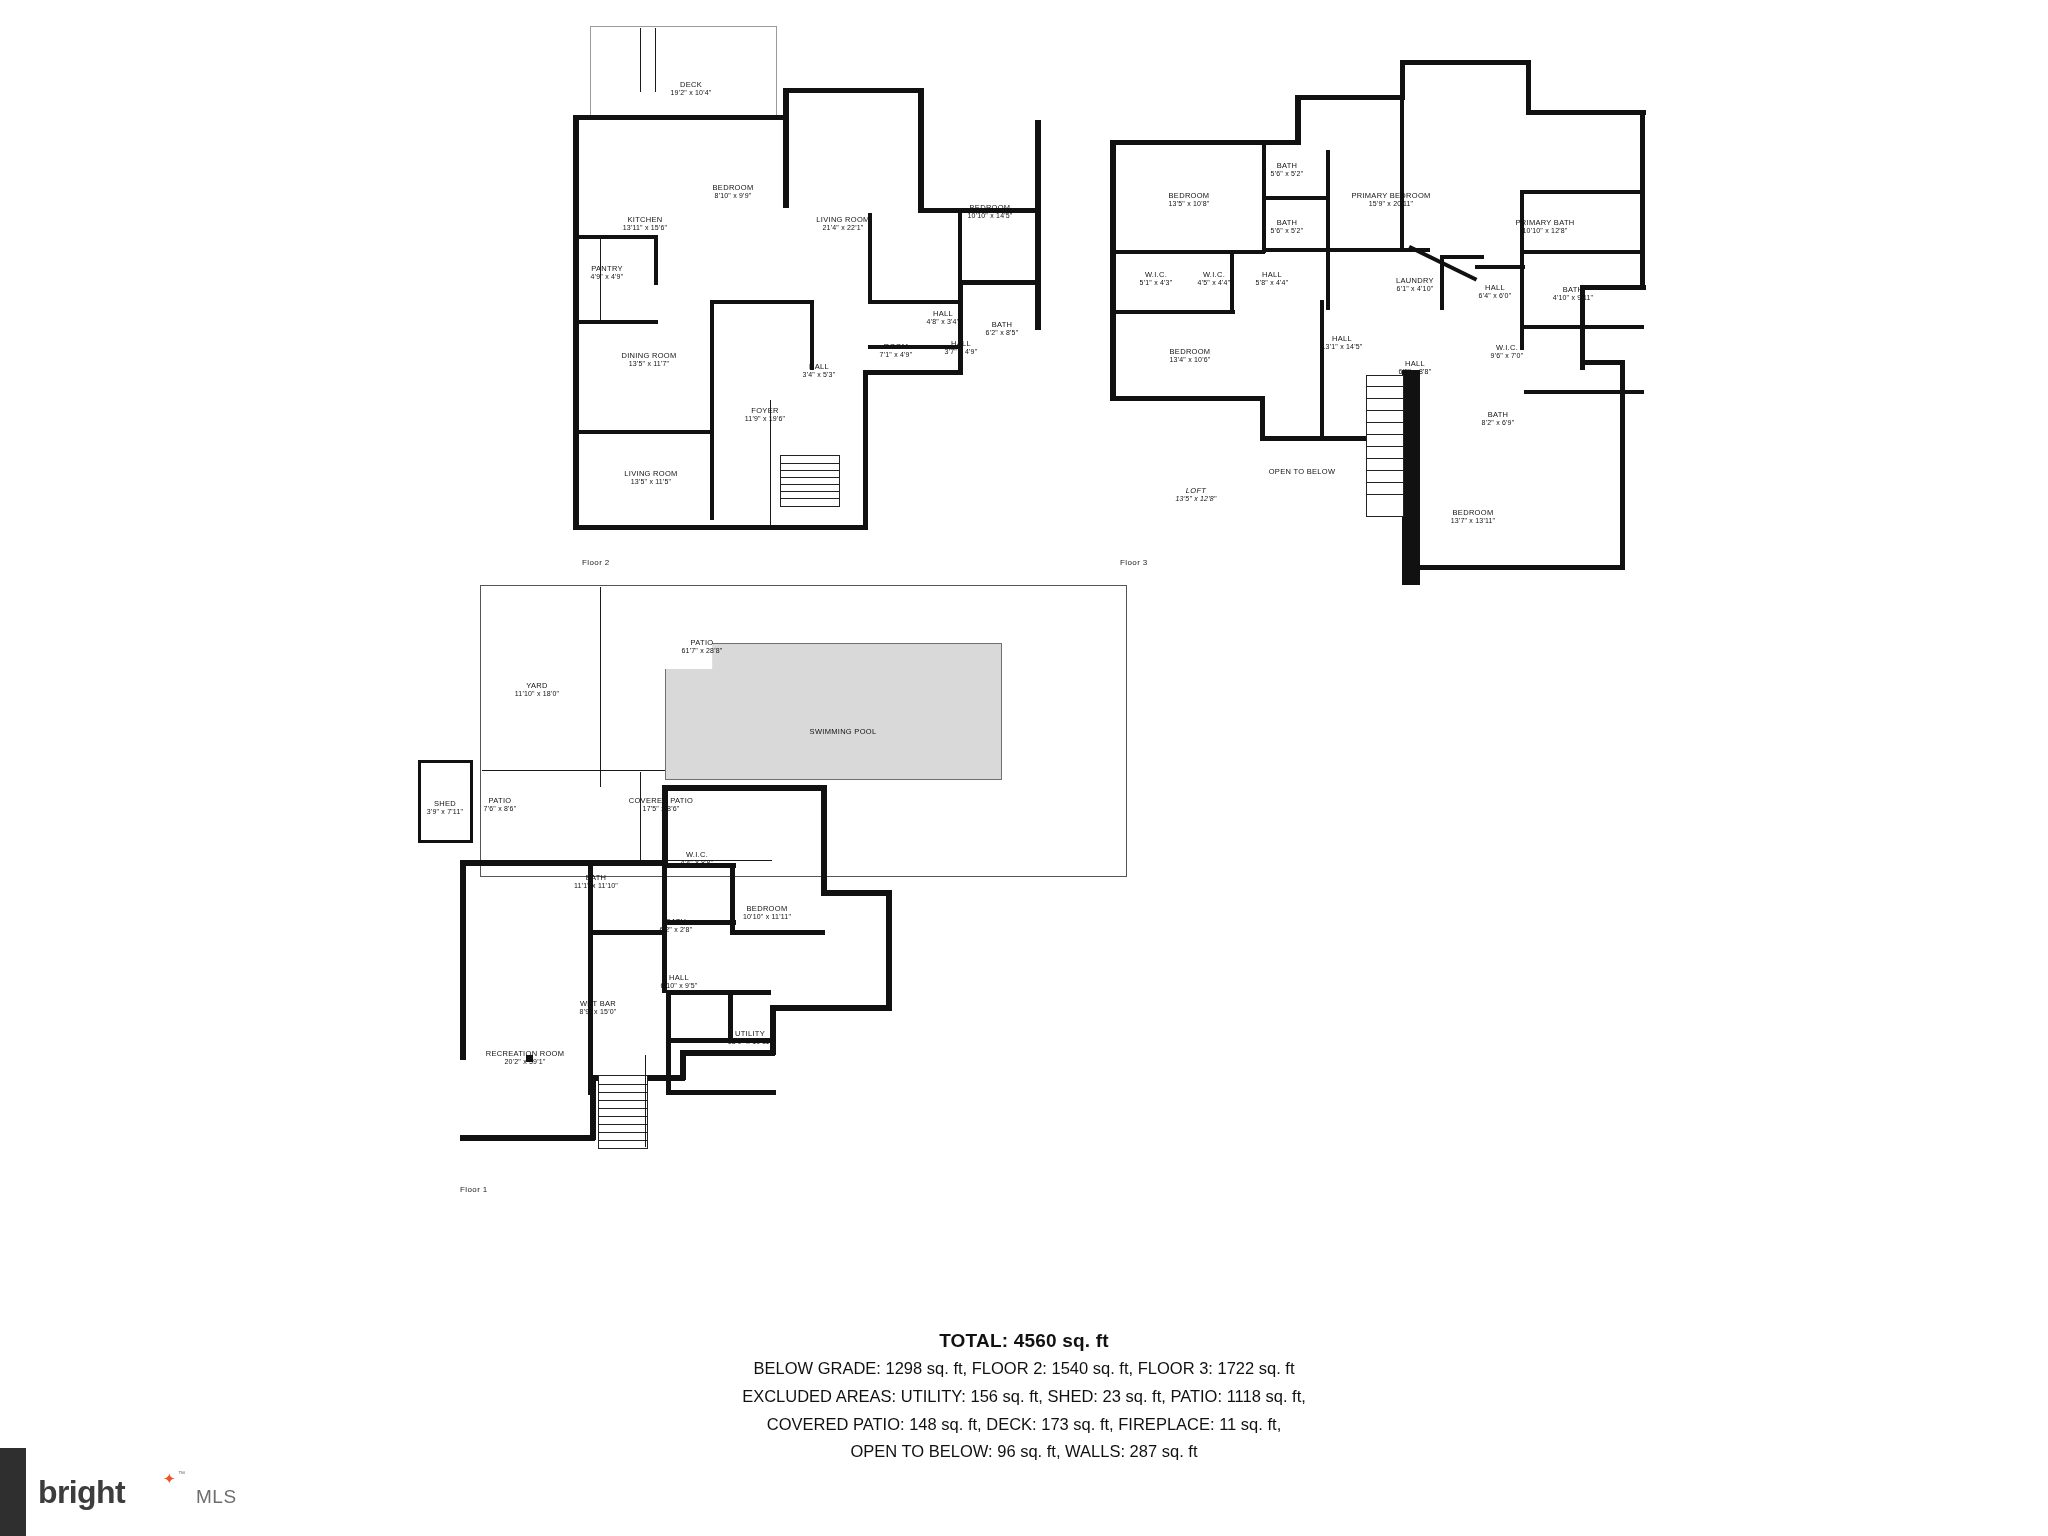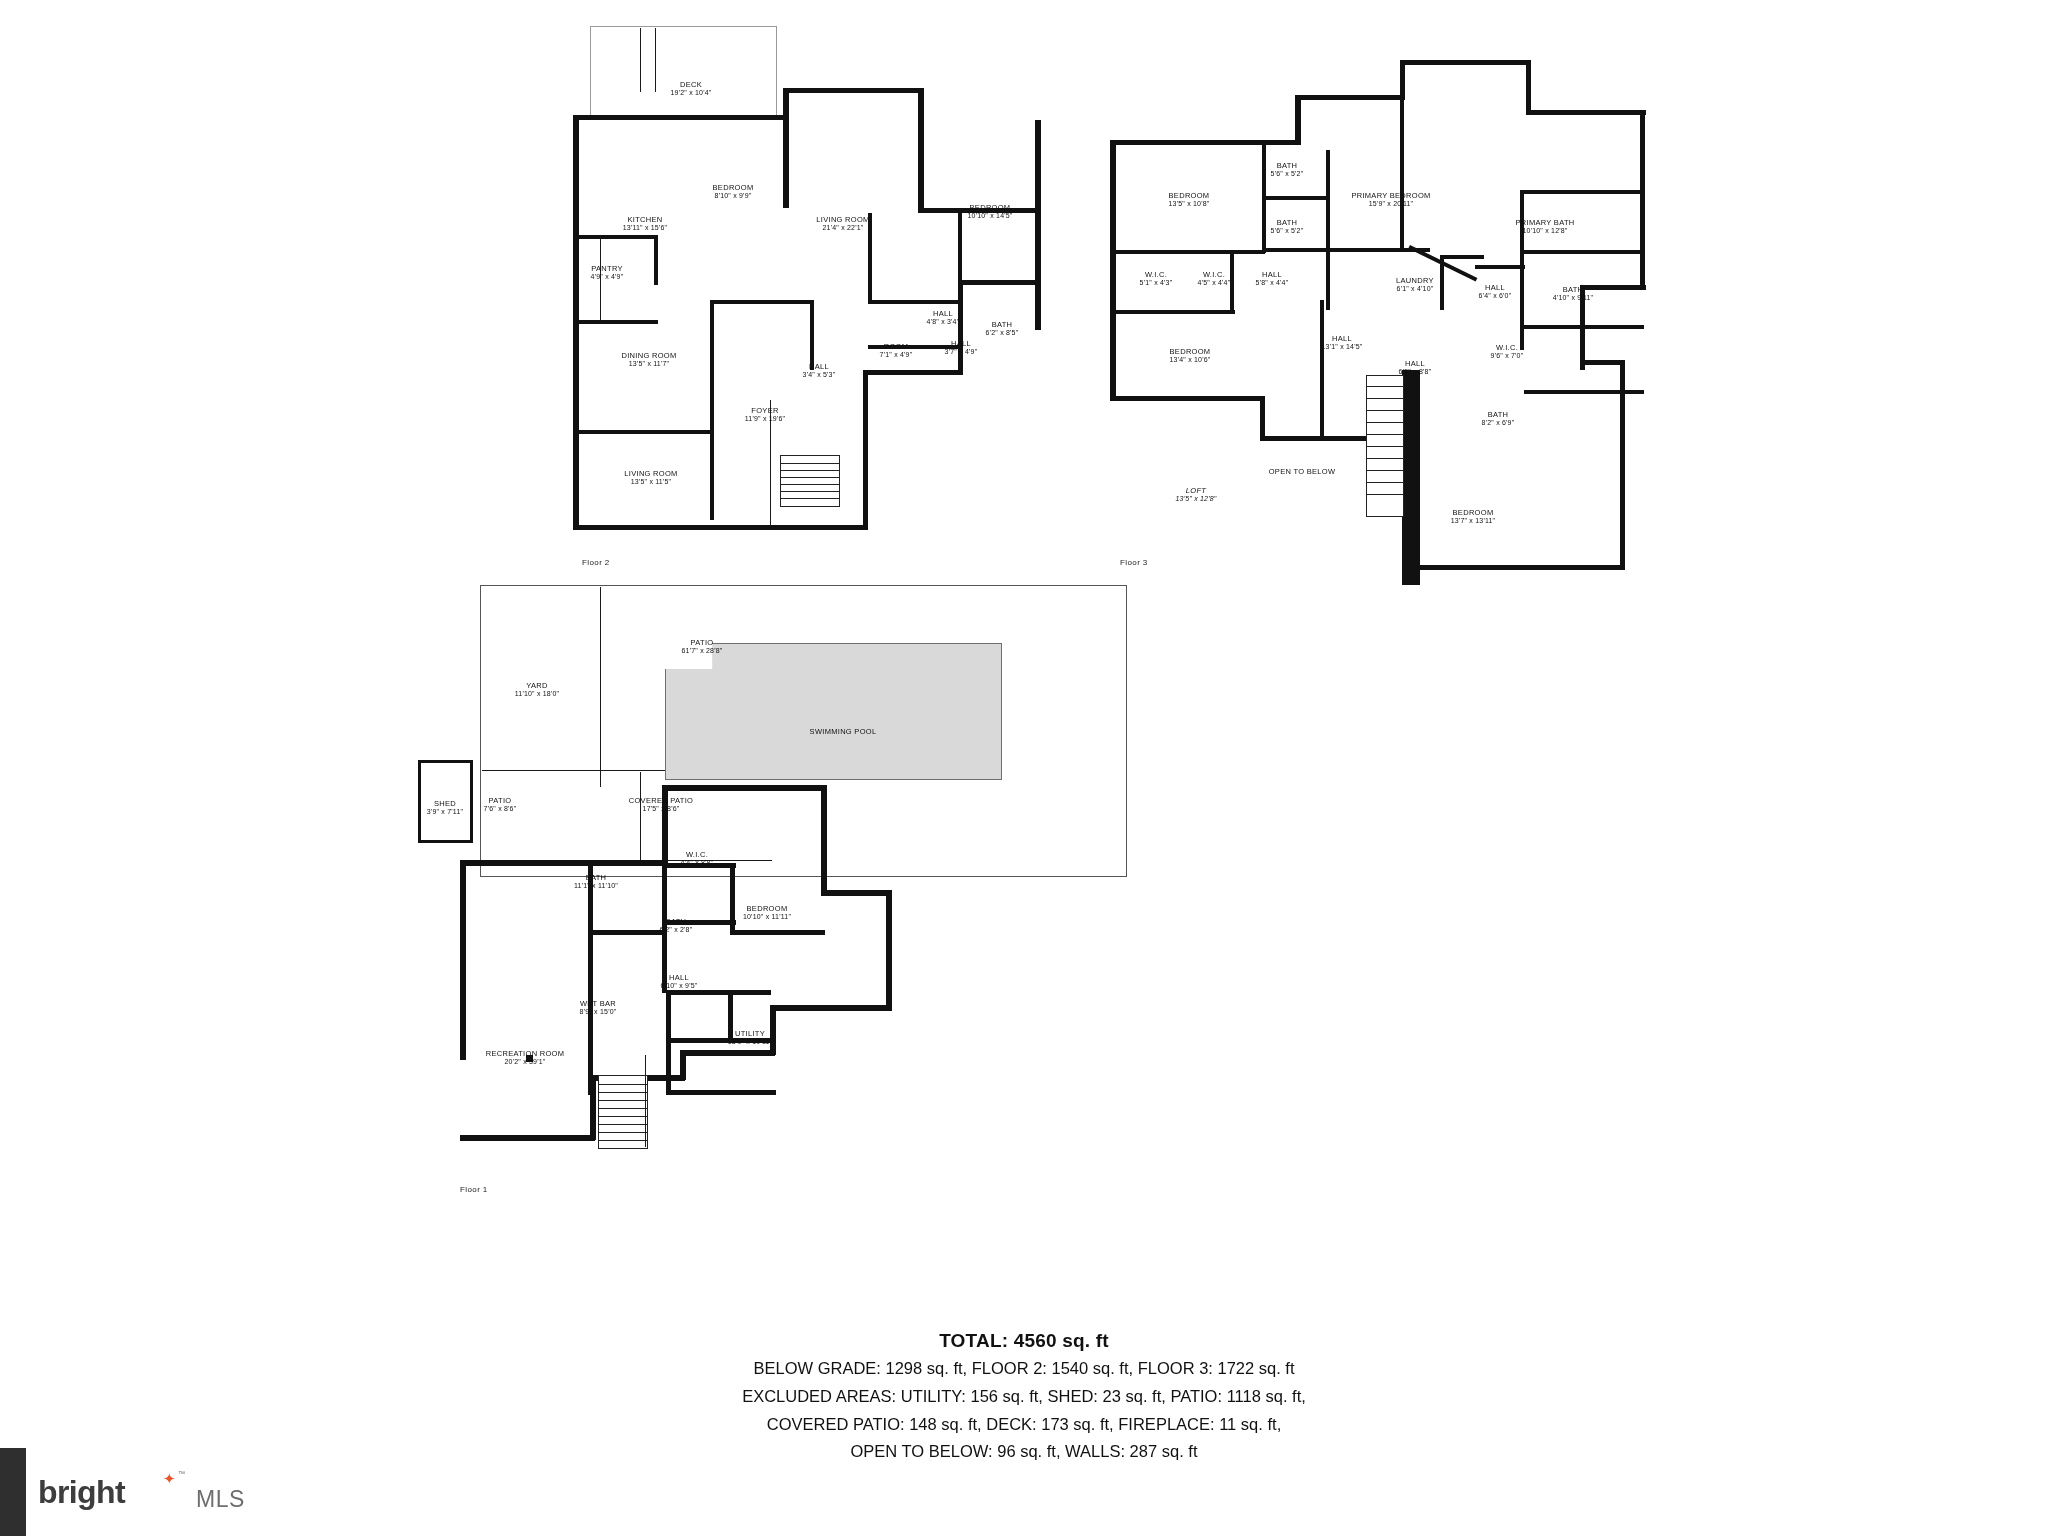--- a/index.html
+++ b/index.html
@@ -57,21 +57,21 @@
   
   .logo{
     position:absolute;left:0;top:1448px;width:250px;height:88px;background:#ffffff;
     display:flex;align-items:center;
   }
   .logo .blk{position:absolute;left:0;top:0;width:26px;height:88px;background:#2f2f2f;}
   .logo .txt{
     position:absolute;left:38px;top:26px;font-size:32px;font-weight:bold;color:#3d3d3d;letter-spacing:-.6px;
   }
   .logo .mls{
-    position:absolute;left:196px;top:38px;font-size:23px;color:#6e6e6e;letter-spacing:.5px;
+    position:absolute;left:196px;top:38px;font-size:19px;color:#6e6e6e;letter-spacing:.5px;
   }
   .logo .spark{
     position:absolute;left:163px;top:22px;color:#e8562a;font-size:15px;
   }
   .logo .tm{position:absolute;left:178px;top:22px;font-size:7px;color:#6e6e6e;}
 </style>
 </head>
 <body>
 
 <div class="canvas">

